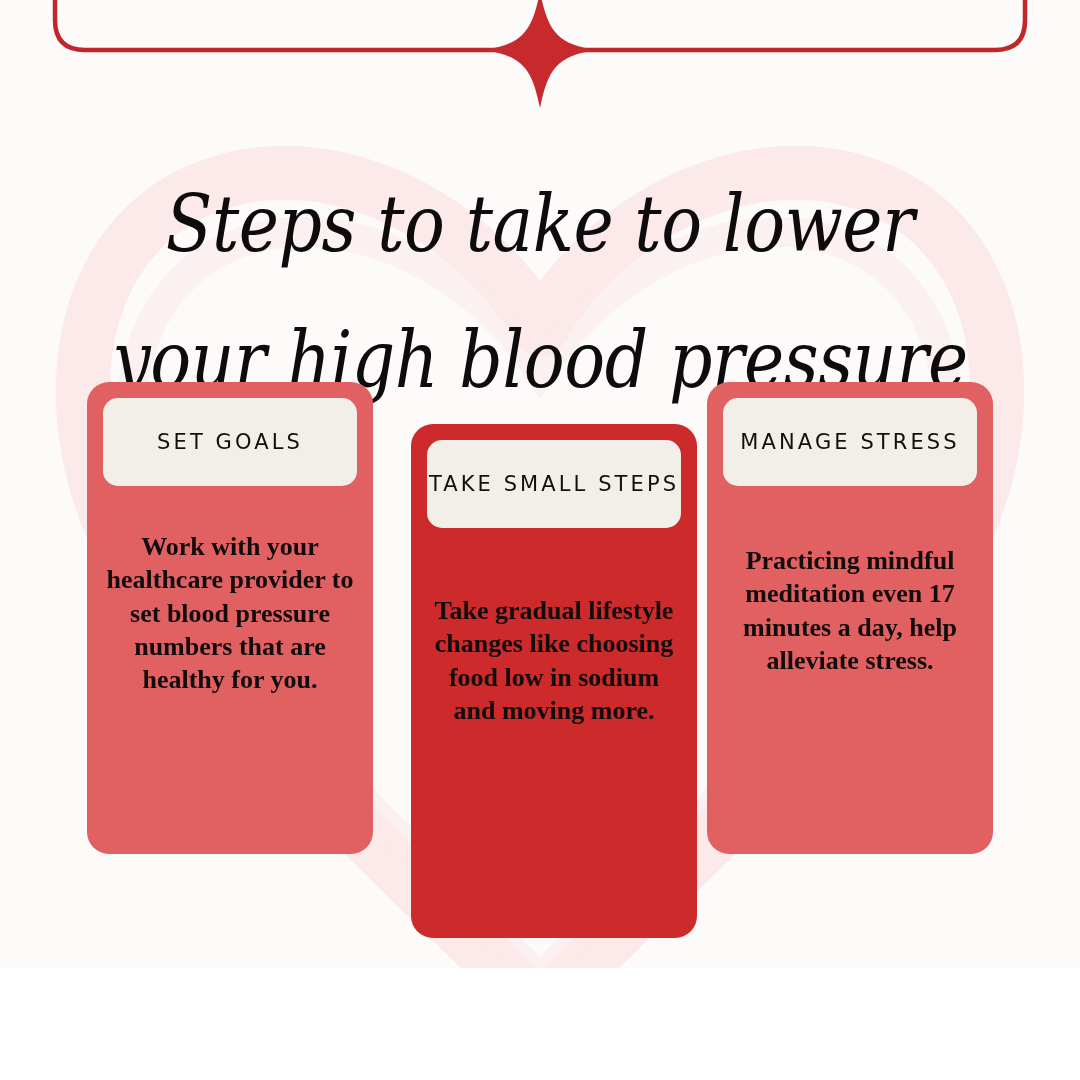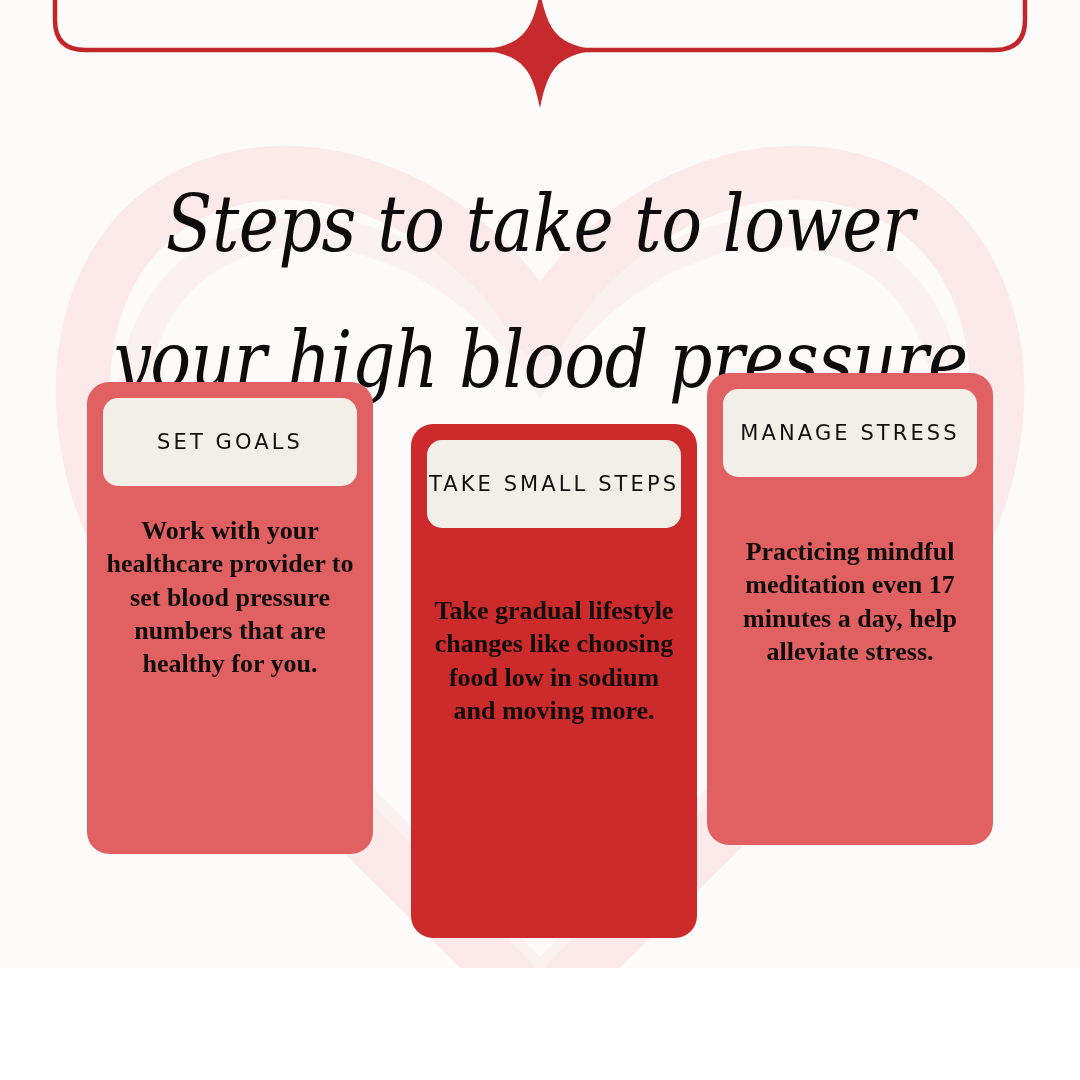--- a/index.html
+++ b/index.html
@@ -106,37 +106,37 @@
   }
 
   
   #card-set-goals {
     left: 87px;
     top: 382px;
     width: 286px;
     height: 472px;
     background: #e16163;
   }
-  #card-set-goals .card-body { margin-top: 28px; }
+  #card-set-goals .card-body { margin-top: 44px; }
 
   
   #card-take-small-steps {
     left: 397px;
     top: 424px;
     width: 286px;
     height: 514px;
     background: #cd2a2b;
     margin-left: 14px;
   }
   #card-take-small-steps .card-body { margin-top: 66px; }
 
   
   #card-manage-stress {
     left: 707px;
-    top: 373px;
+    top: 382px;
     width: 286px;
     height: 472px;
     background: #e16163;
   }
   #card-manage-stress .card-body { margin-top: 58px; }
 </style>
 </head>
 <body>
 
 <div id="poster">

